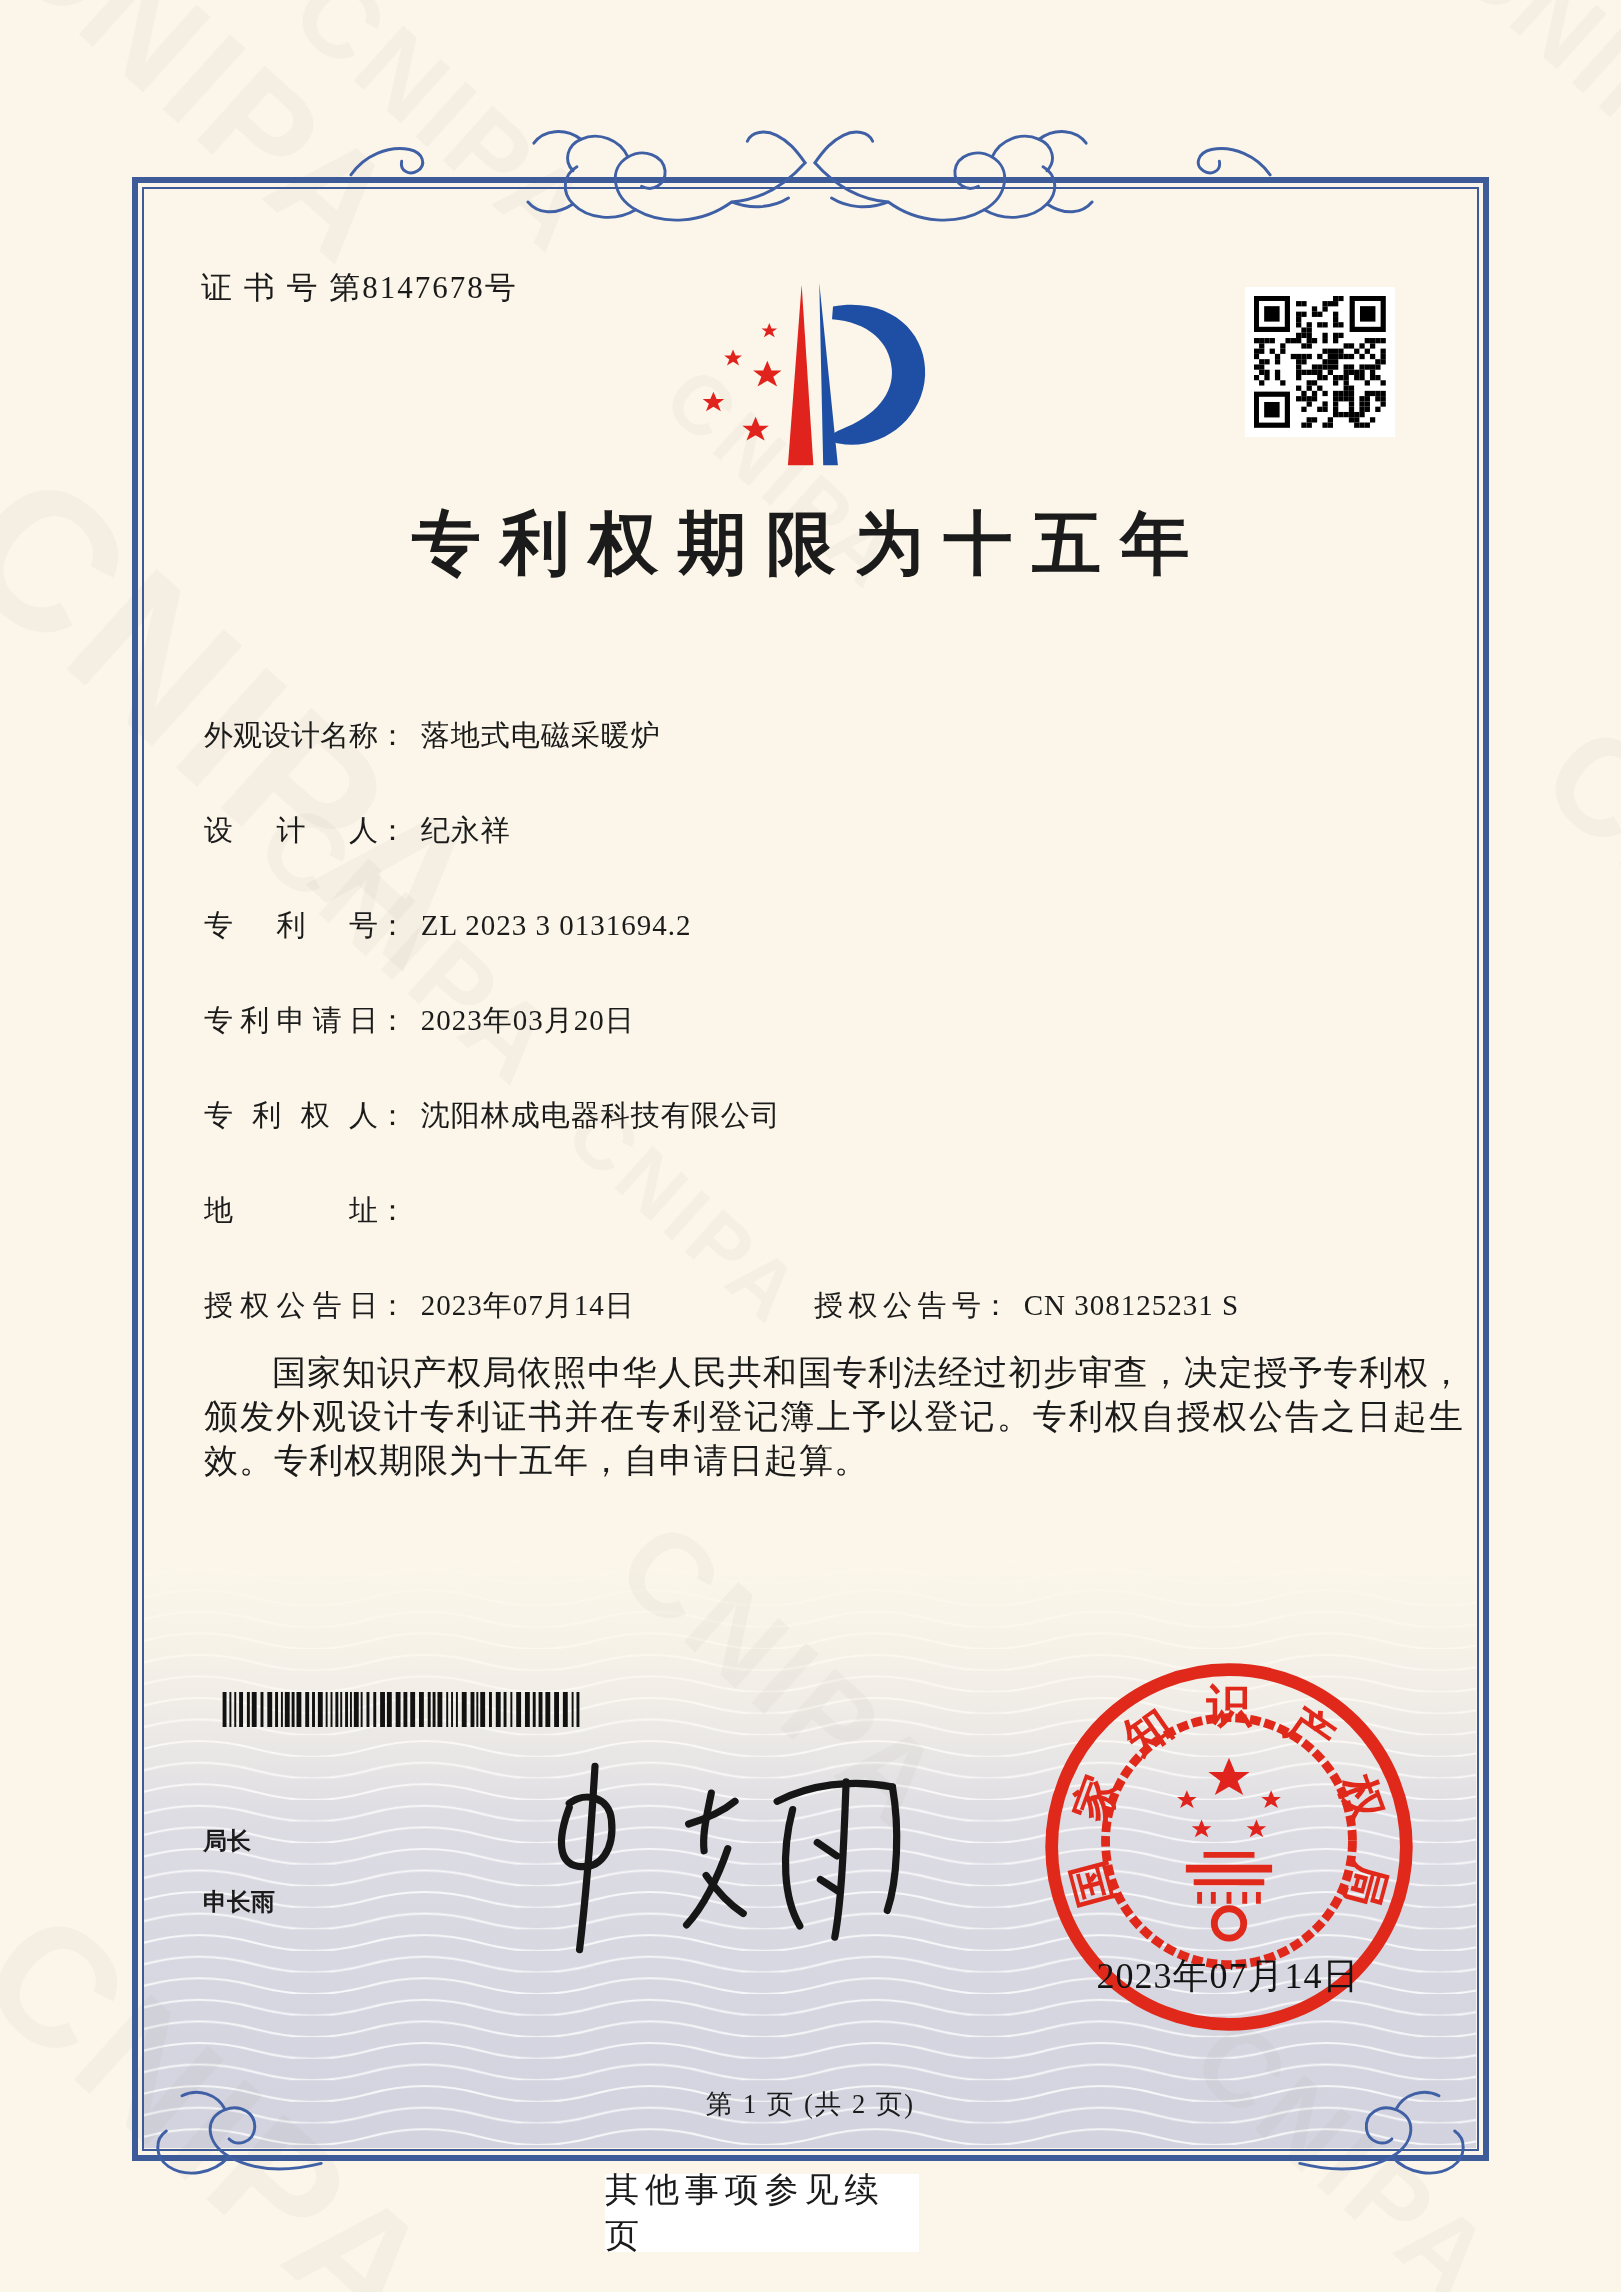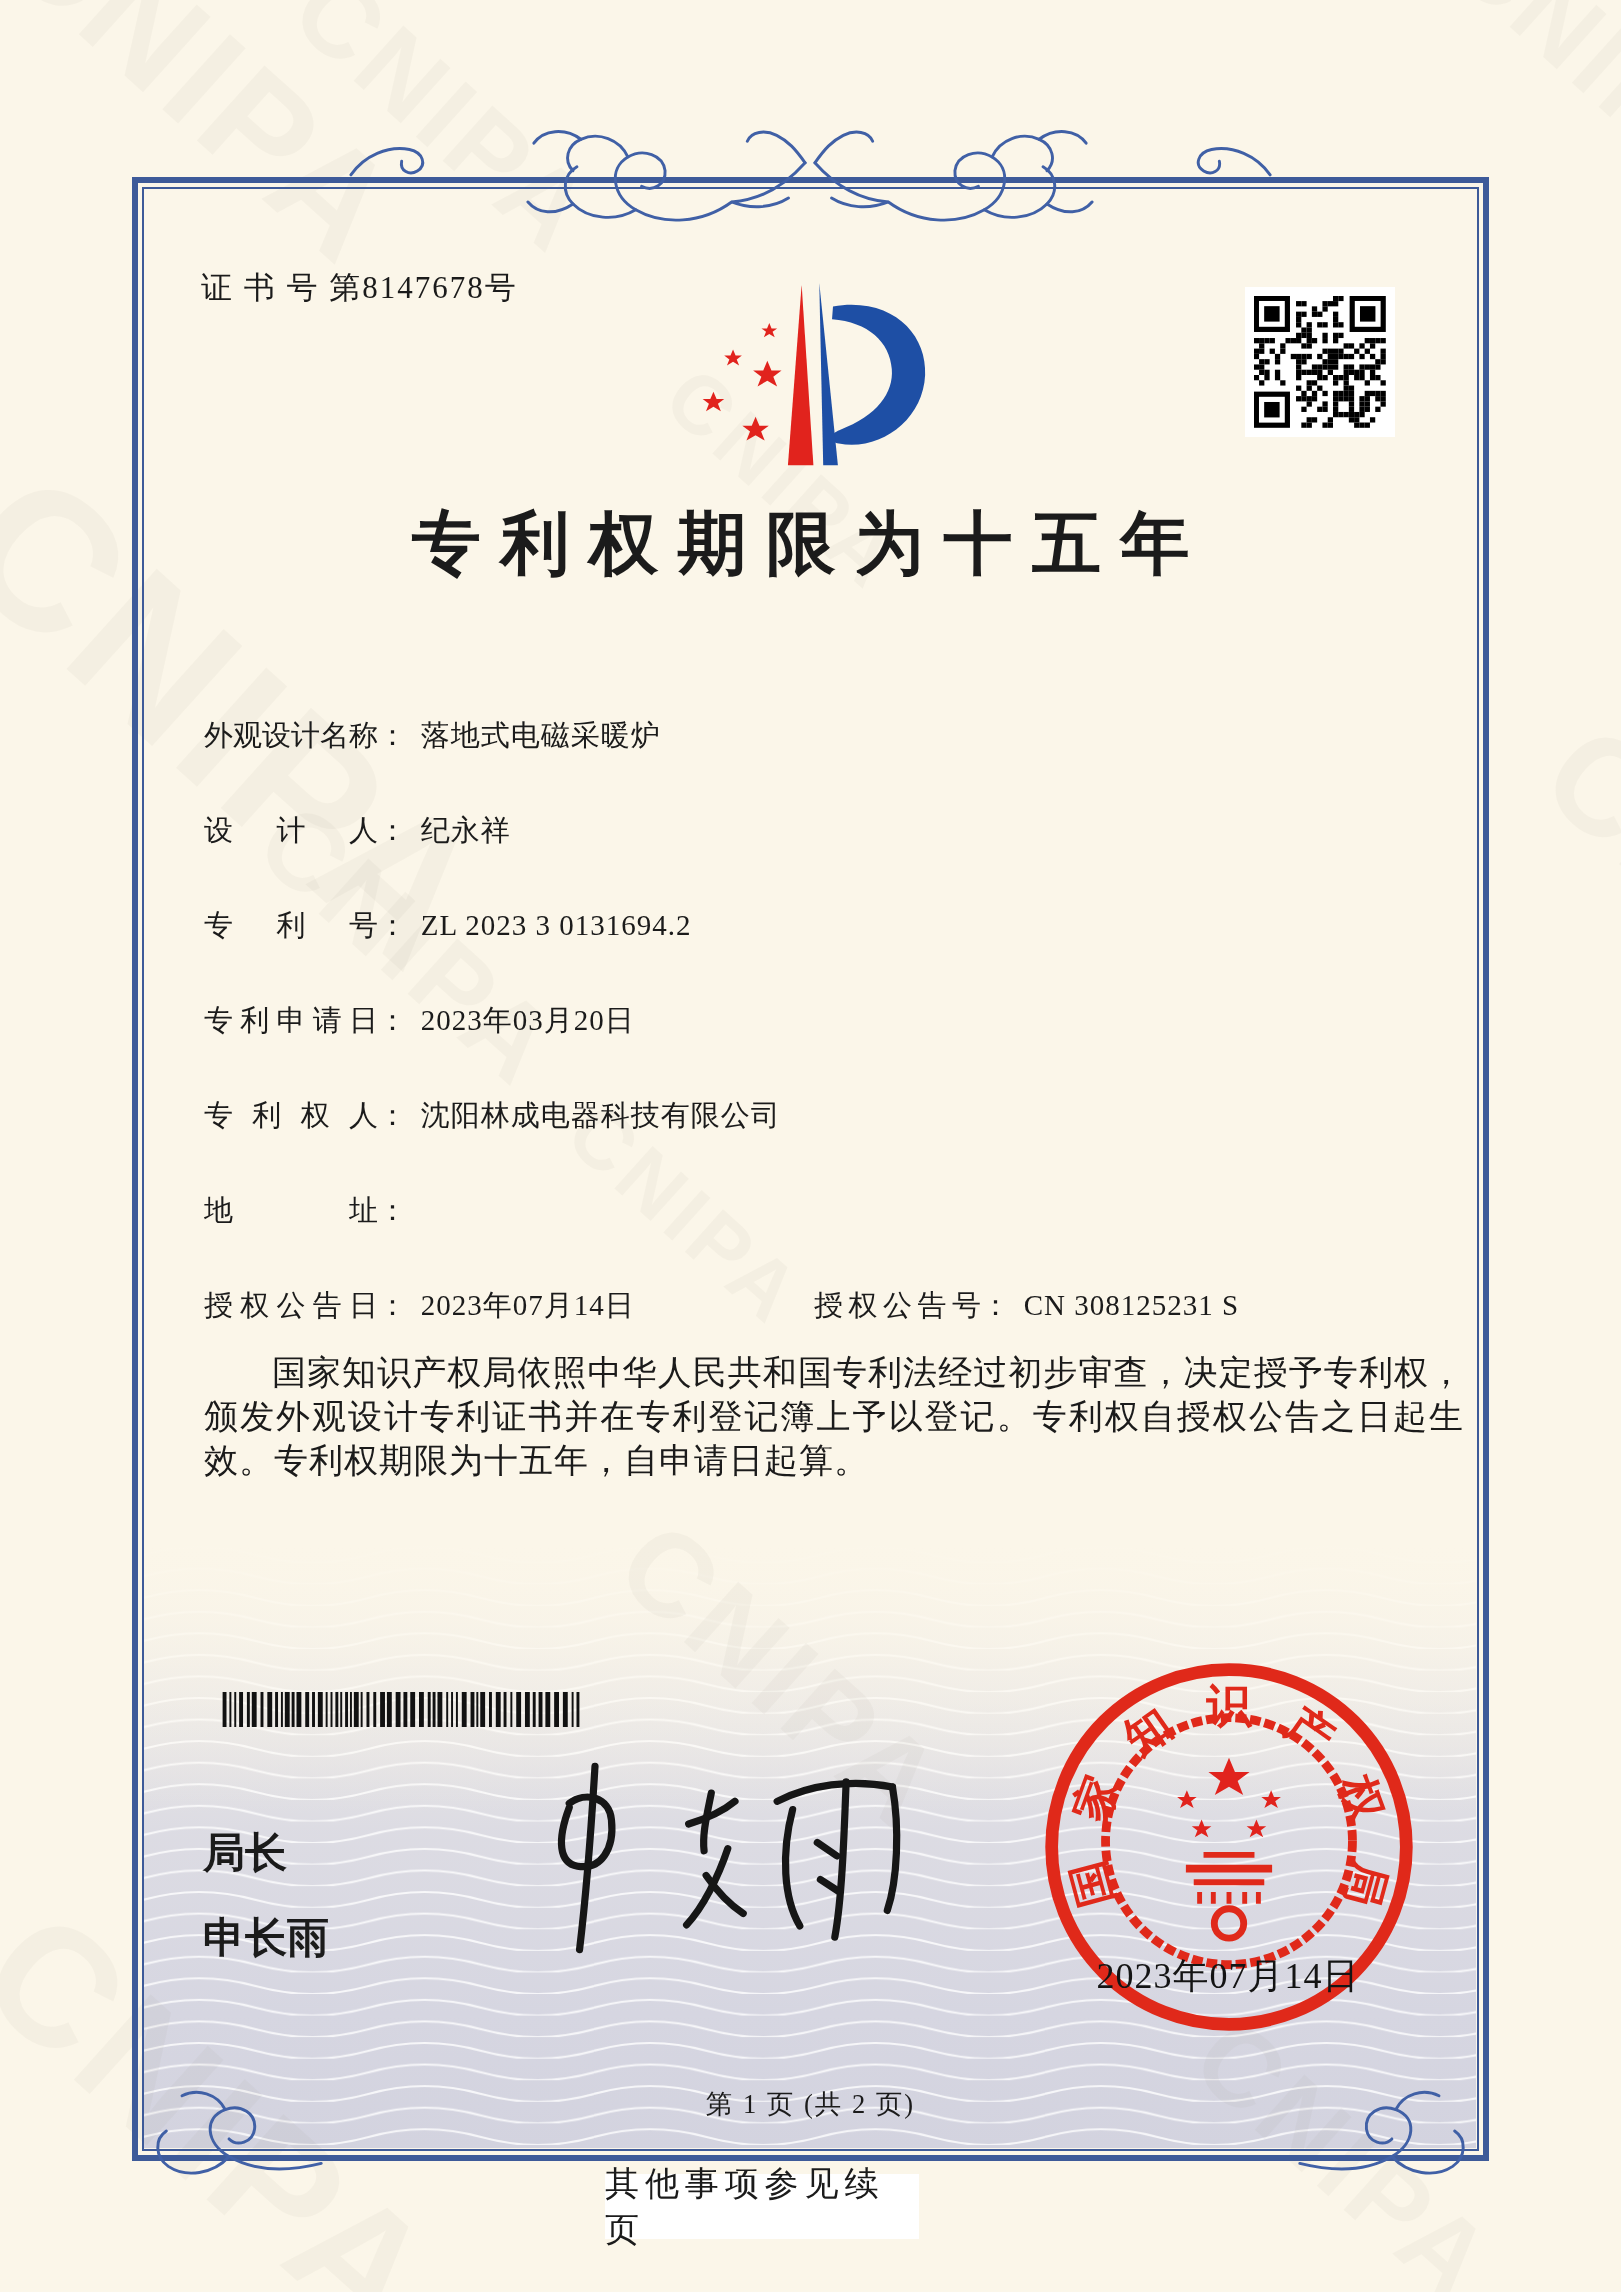--- a/index.html
+++ b/index.html
@@ -59,39 +59,39 @@
 
   .paras{
     position:absolute; left:204px; top:1351px; width:1260px; z-index:5;
     font-size:34px; line-height:44px; text-align:justify; letter-spacing:1px;
   }
   .paras p{margin:0 0 11.8px 0; text-indent:2em;}
 
   .barcode{position:absolute; left:221px; top:1692px; z-index:5;}
   .signer{
     position:absolute; left:203px; top:1825px; z-index:5;
-    font-family:Liberation Mono, monospace; font-size:42px; font-weight:600;
+    font-family:Liberation Mono, monospace; font-size:24px; font-weight:600;
   }
   .signer div{margin-bottom:29px;}
   .signature{position:absolute; left:495px; top:1754px; z-index:6;}
   .sig-stroke{stroke:#161616; fill:none; stroke-width:7; stroke-linecap:round; stroke-linejoin:round;}
 
   .seal{position:absolute; left:1035px; top:1653px; z-index:6;}
   .seal-ring{fill:none; stroke:#e0291a; stroke-width:13;}
   .seal-char{font-size:46px; font-weight:bold; fill:#e0291a; font-family:"Liberation Serif","DejaVu Serif",serif;}
   .seal-date{
     position:absolute; left:1081px; top:1952px; width:294px; text-align:center;
     font-size:36px; color:#141414; z-index:7; letter-spacing:1px;
   }
   .page-footer{
     position:absolute; left:0; top:2086px; width:1621px; text-align:center;
     font-size:26.5px; z-index:5; letter-spacing:2px;
   }
   .cont-note{
-    position:absolute; left:605px; top:2174px; width:314px; height:65px;
+    position:absolute; left:605px; top:2174px; width:314px; height:78px;
     background:#ffffff; z-index:5; display:flex; align-items:center; justify-content:center;
     font-size:34px; letter-spacing:5.9px;font-family:Liberation Serif, serif;
   }
 </style>
 </head>
 <body>
 
 <div class="page">
 
   <div class="wm" style="left:-39px; top:-9.8px; font-size:147px;">CNIPA</div>

